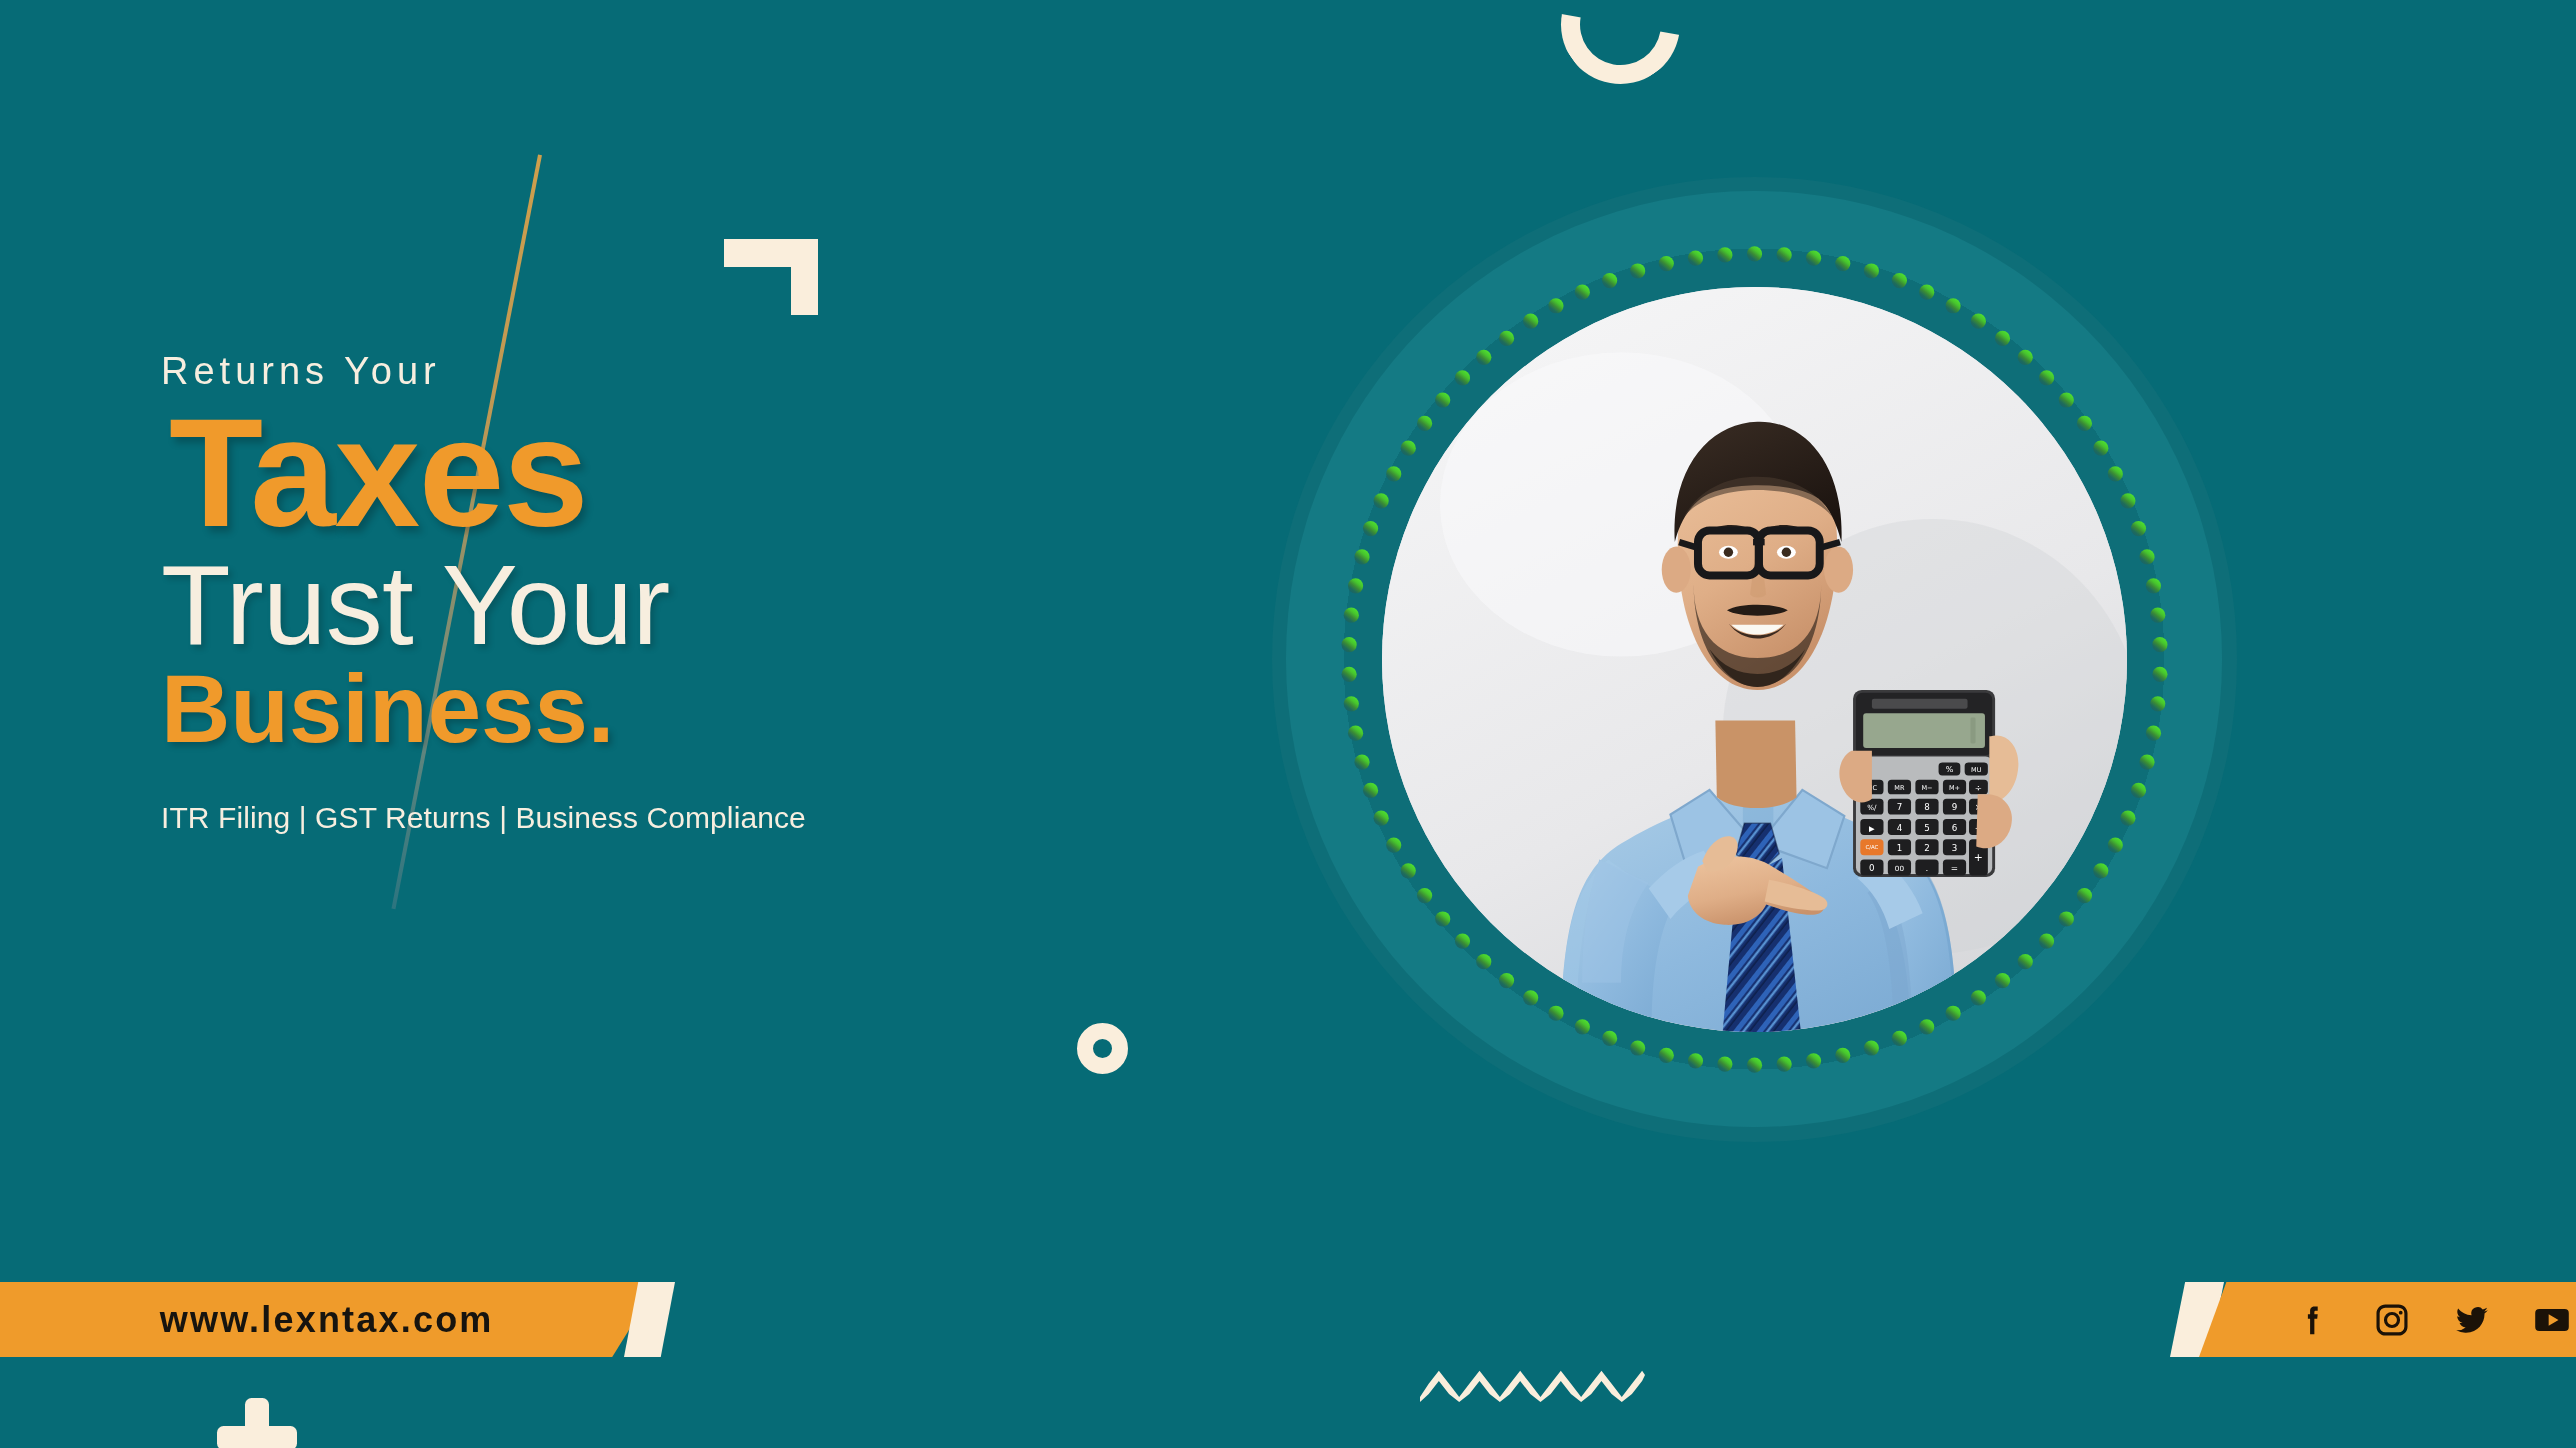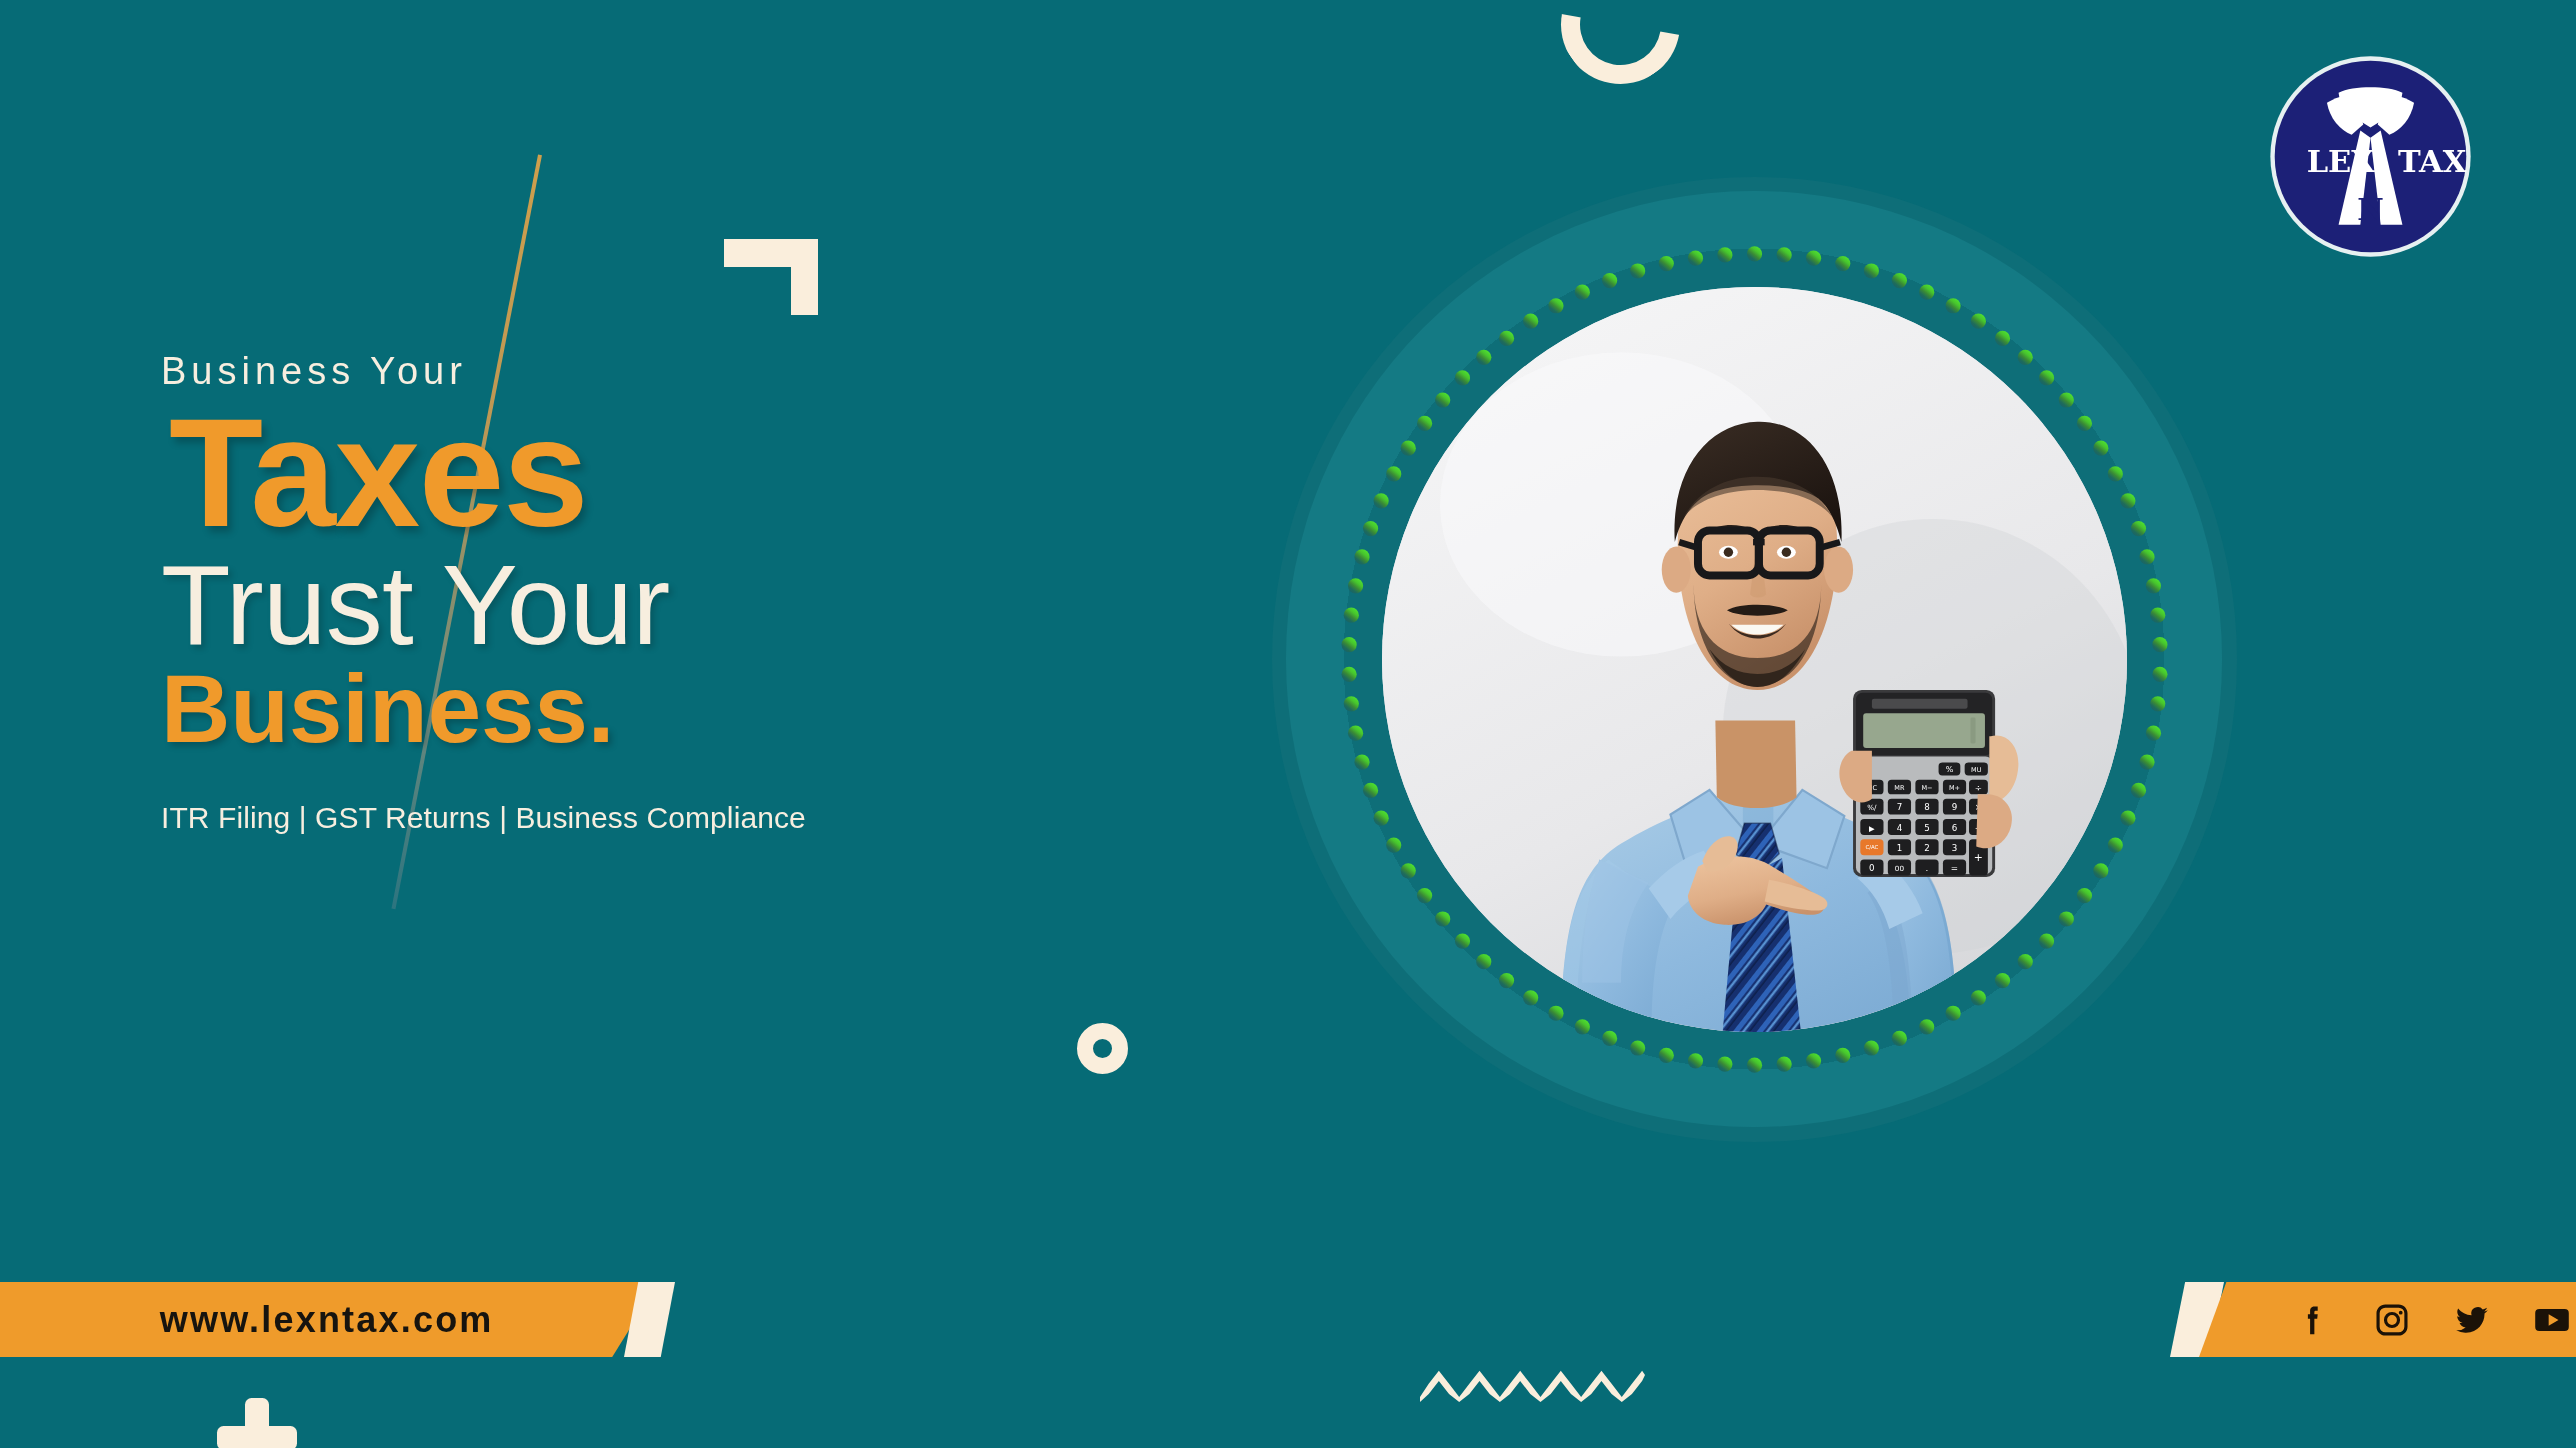--- a/index.html
+++ b/index.html
@@ -151,21 +151,21 @@
       <i class="h"></i>
   </div>
 
   <div class="deco-zigzag">
     <svg viewBox="0 0 310 55" width="225" height="40" preserveAspectRatio="none">
       <path d="M0 48 L12 30 L26 12 L40 30 L54 48 L68 30 L82 12 L96 30 L110 48 L124 30 L138 12 L152 30 L166 48 L180 30 L194 12 L208 30 L222 48 L236 30 L250 12 L264 30 L278 48 L292 30 L306 12 L310 18 L306 26 L292 44 L278 55 L264 44 L250 26 L236 44 L222 55 L208 44 L194 26 L180 44 L166 55 L152 44 L138 26 L124 44 L110 55 L96 44 L82 26 L68 44 L54 55 L40 44 L26 26 L12 44 L0 55 Z" fill="#FAEEDC"></path>
     </svg>
   </div>
 
   <div class="copy">
-    <p class="eyebrow">Business Your</p>
+    <p class="eyebrow">Returns Your</p>
     <h1 class="h-taxes">Taxes</h1>
     <h2 class="h-grow">Trust Your</h2>
     <h2 class="h-business">Business.</h2>
     <div class="sub">
       <p>ITR Filing | GST Returns | Business Compliance</p>
     </div>
   </div>
 
   <div class="hero">
     <div class="ring-outer"></div>
@@ -474,37 +474,20 @@
           </g>
 
           <path d="M648 640 C632 648 626 672 636 692 C646 712 664 716 676 706 L676 640 Z" fill="#DCAA84"></path>
           <path d="M840 620 C862 614 880 634 878 662 C876 692 858 712 838 712 L838 620 Z" fill="#E6BC96"></path>
           <path d="M838 700 C860 702 874 722 868 744 C862 768 840 780 820 772 L822 700 Z" fill="#DCAA84"></path>
         </g>
       </svg>
     </div>
   </div>
 
-  <div class="logo">
-    <svg viewBox="0 0 288 288" width="209" height="209">
-      <circle cx="144" cy="144" r="138" fill="#FFFFFF" opacity=".9"></circle>
-      <circle cx="144" cy="144" r="132" fill="#1C2077"></circle>
-
-      <g fill="#FFFFFF">
-        <path d="M100 56 C120 46 168 46 188 56 C186 74 176 88 160 94 L144 104 L128 94 C112 88 102 74 100 56 Z"></path>
-        <path d="M84 70 C96 62 112 58 124 60 L134 100 L118 114 C102 108 88 92 84 70 Z"></path>
-        <path d="M204 70 C192 62 176 58 164 60 L154 100 L170 114 C186 108 200 92 204 70 Z"></path>
-        <path d="M130 108 L144 118 L130 238 L100 238 Z"></path>
-        <path d="M158 108 L144 118 L158 238 L188 238 Z"></path>
-      </g>
-      <text x="56" y="166" font-family="DejaVu Serif, serif" font-weight="bold" font-size="42" fill="#FFFFFF">LEX</text>
-      <text x="182" y="166" font-family="DejaVu Serif, serif" font-weight="bold" font-size="42" fill="#FFFFFF">TAX</text>
-      <text x="144" y="232" font-family="DejaVu Serif, serif" font-weight="bold" font-size="40" fill="#1C2077" text-anchor="middle">N</text>
-    </svg>
-  </div>
 
   <div class="url-bar">
     <span>www.lexntax.com</span>
   </div>
   <div class="url-accent"></div>
 
   <div class="social-accent"></div>
   <div class="social-bar">
     <a class="ic">
       <svg viewBox="0 0 24 24">

